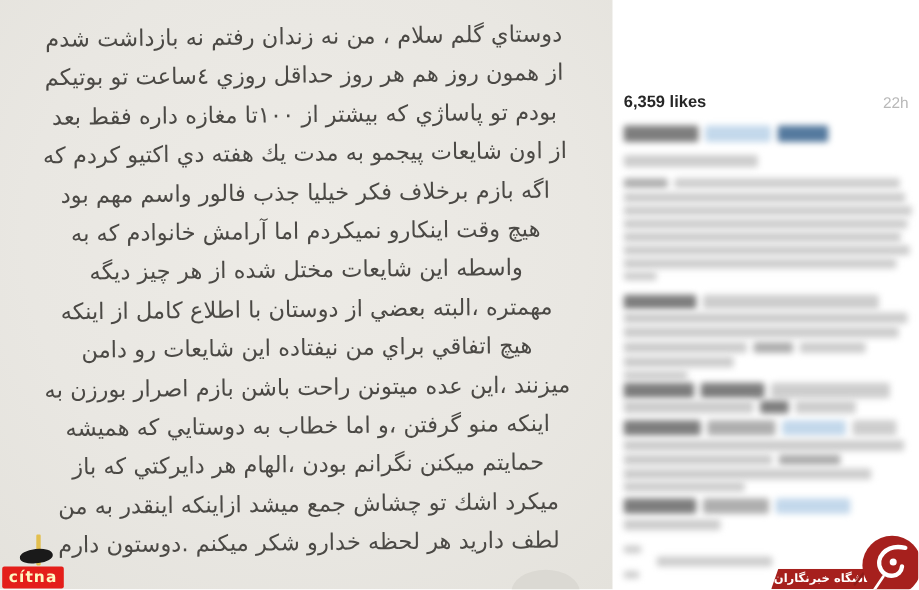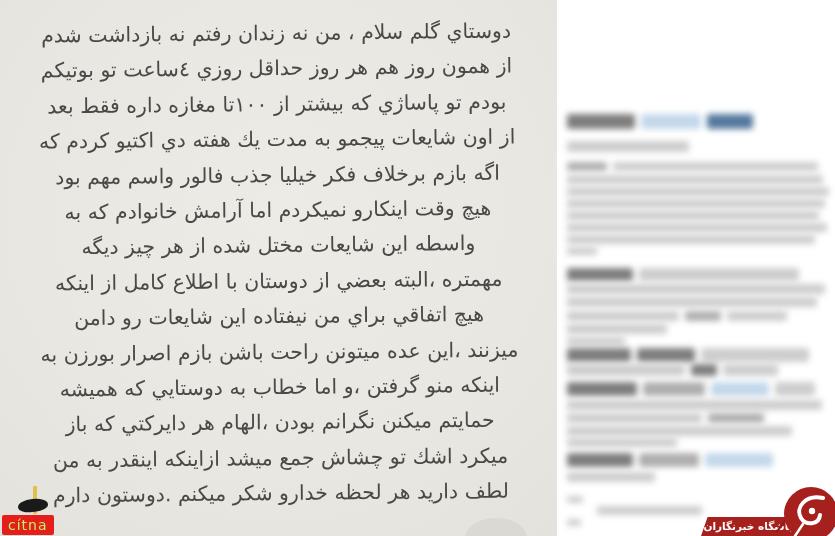--- a/index.html
+++ b/index.html
@@ -17,22 +17,22 @@
   .photo-text div{white-space:nowrap;}
   .text-cursor{position:absolute;left:33px;top:486px;width:4px;height:28px;
                background:#e3bf4e;border-radius:1px;}
   .photo-circle{position:absolute;left:465px;top:518px;width:62px;height:40px;
                 border-radius:50%;background:#dbd9d3;}
 
   
   .citna{position:absolute;left:2px;bottom:1px;width:64px;height:36px;}
   .citna-mouse{position:absolute;left:16px;top:0px;width:30px;height:13px;
                background:#1a1a1a;border-radius:50% 50% 45% 45%;transform:rotate(-6deg);}
-  .citna-box{position:absolute;left:0;bottom:0;background:#e41e1a;color:#bef264;
-             font-weight:normal;font-size:14px;letter-spacing:1px;line-height:20px;
+  .citna-box{position:absolute;left:0;bottom:0;background:#e41e1a;color:#fef9c3;
+             font-weight:bold;font-size:14px;letter-spacing:1px;line-height:20px;
              padding:0 6px;border-radius:2px;font-family:"DejaVu Sans",sans-serif;}
 
   
   .panel{position:absolute;left:557px;top:0;width:278px;height:536px;background:#ffffff;}
   .post-header{position:absolute;left:0;top:0;width:278px;height:68px;
                border-bottom:1px solid #efefef;box-sizing:border-box;}
   .avatar{position:absolute;left:10px;top:13px;width:41px;height:41px;border-radius:50%;
           background:
             radial-gradient(circle at 55% 22%, #d9c9a4 0 28%, transparent 30%),
             radial-gradient(circle at 30% 65%, #5c6c80 0 40%, transparent 42%),
@@ -85,20 +85,24 @@
     <div class="photo-circle"></div>
 
     <div class="citna">
       <div class="citna-mouse"></div>
       <div class="citna-box">cítna</div>
     </div>
   </div>
 
   <div class="panel">
 
+    <div class="likes-row">
+      <div class="likes">6,359 likes</div>
+      <div class="timestamp">22h</div>
+    </div>
 
     <div id="comments">
         <div class="blur-row" style="top: 114px; left: 10px;">
           <span class="blur-seg" style="width: 68px; height: 15px; background: rgb(125, 125, 125);"></span>
           <span class="blur-seg" style="width: 60px; height: 15px; background: rgb(195, 216, 235);"></span>
           <span class="blur-seg" style="width: 46px; height: 15px; background: rgb(84, 121, 158);"></span>
         </div>
         <div class="blur-row" style="top: 141px; left: 10px;">
           <span class="blur-seg" style="width: 122px; height: 11px; background: rgb(205, 205, 205);"></span>
         </div>

